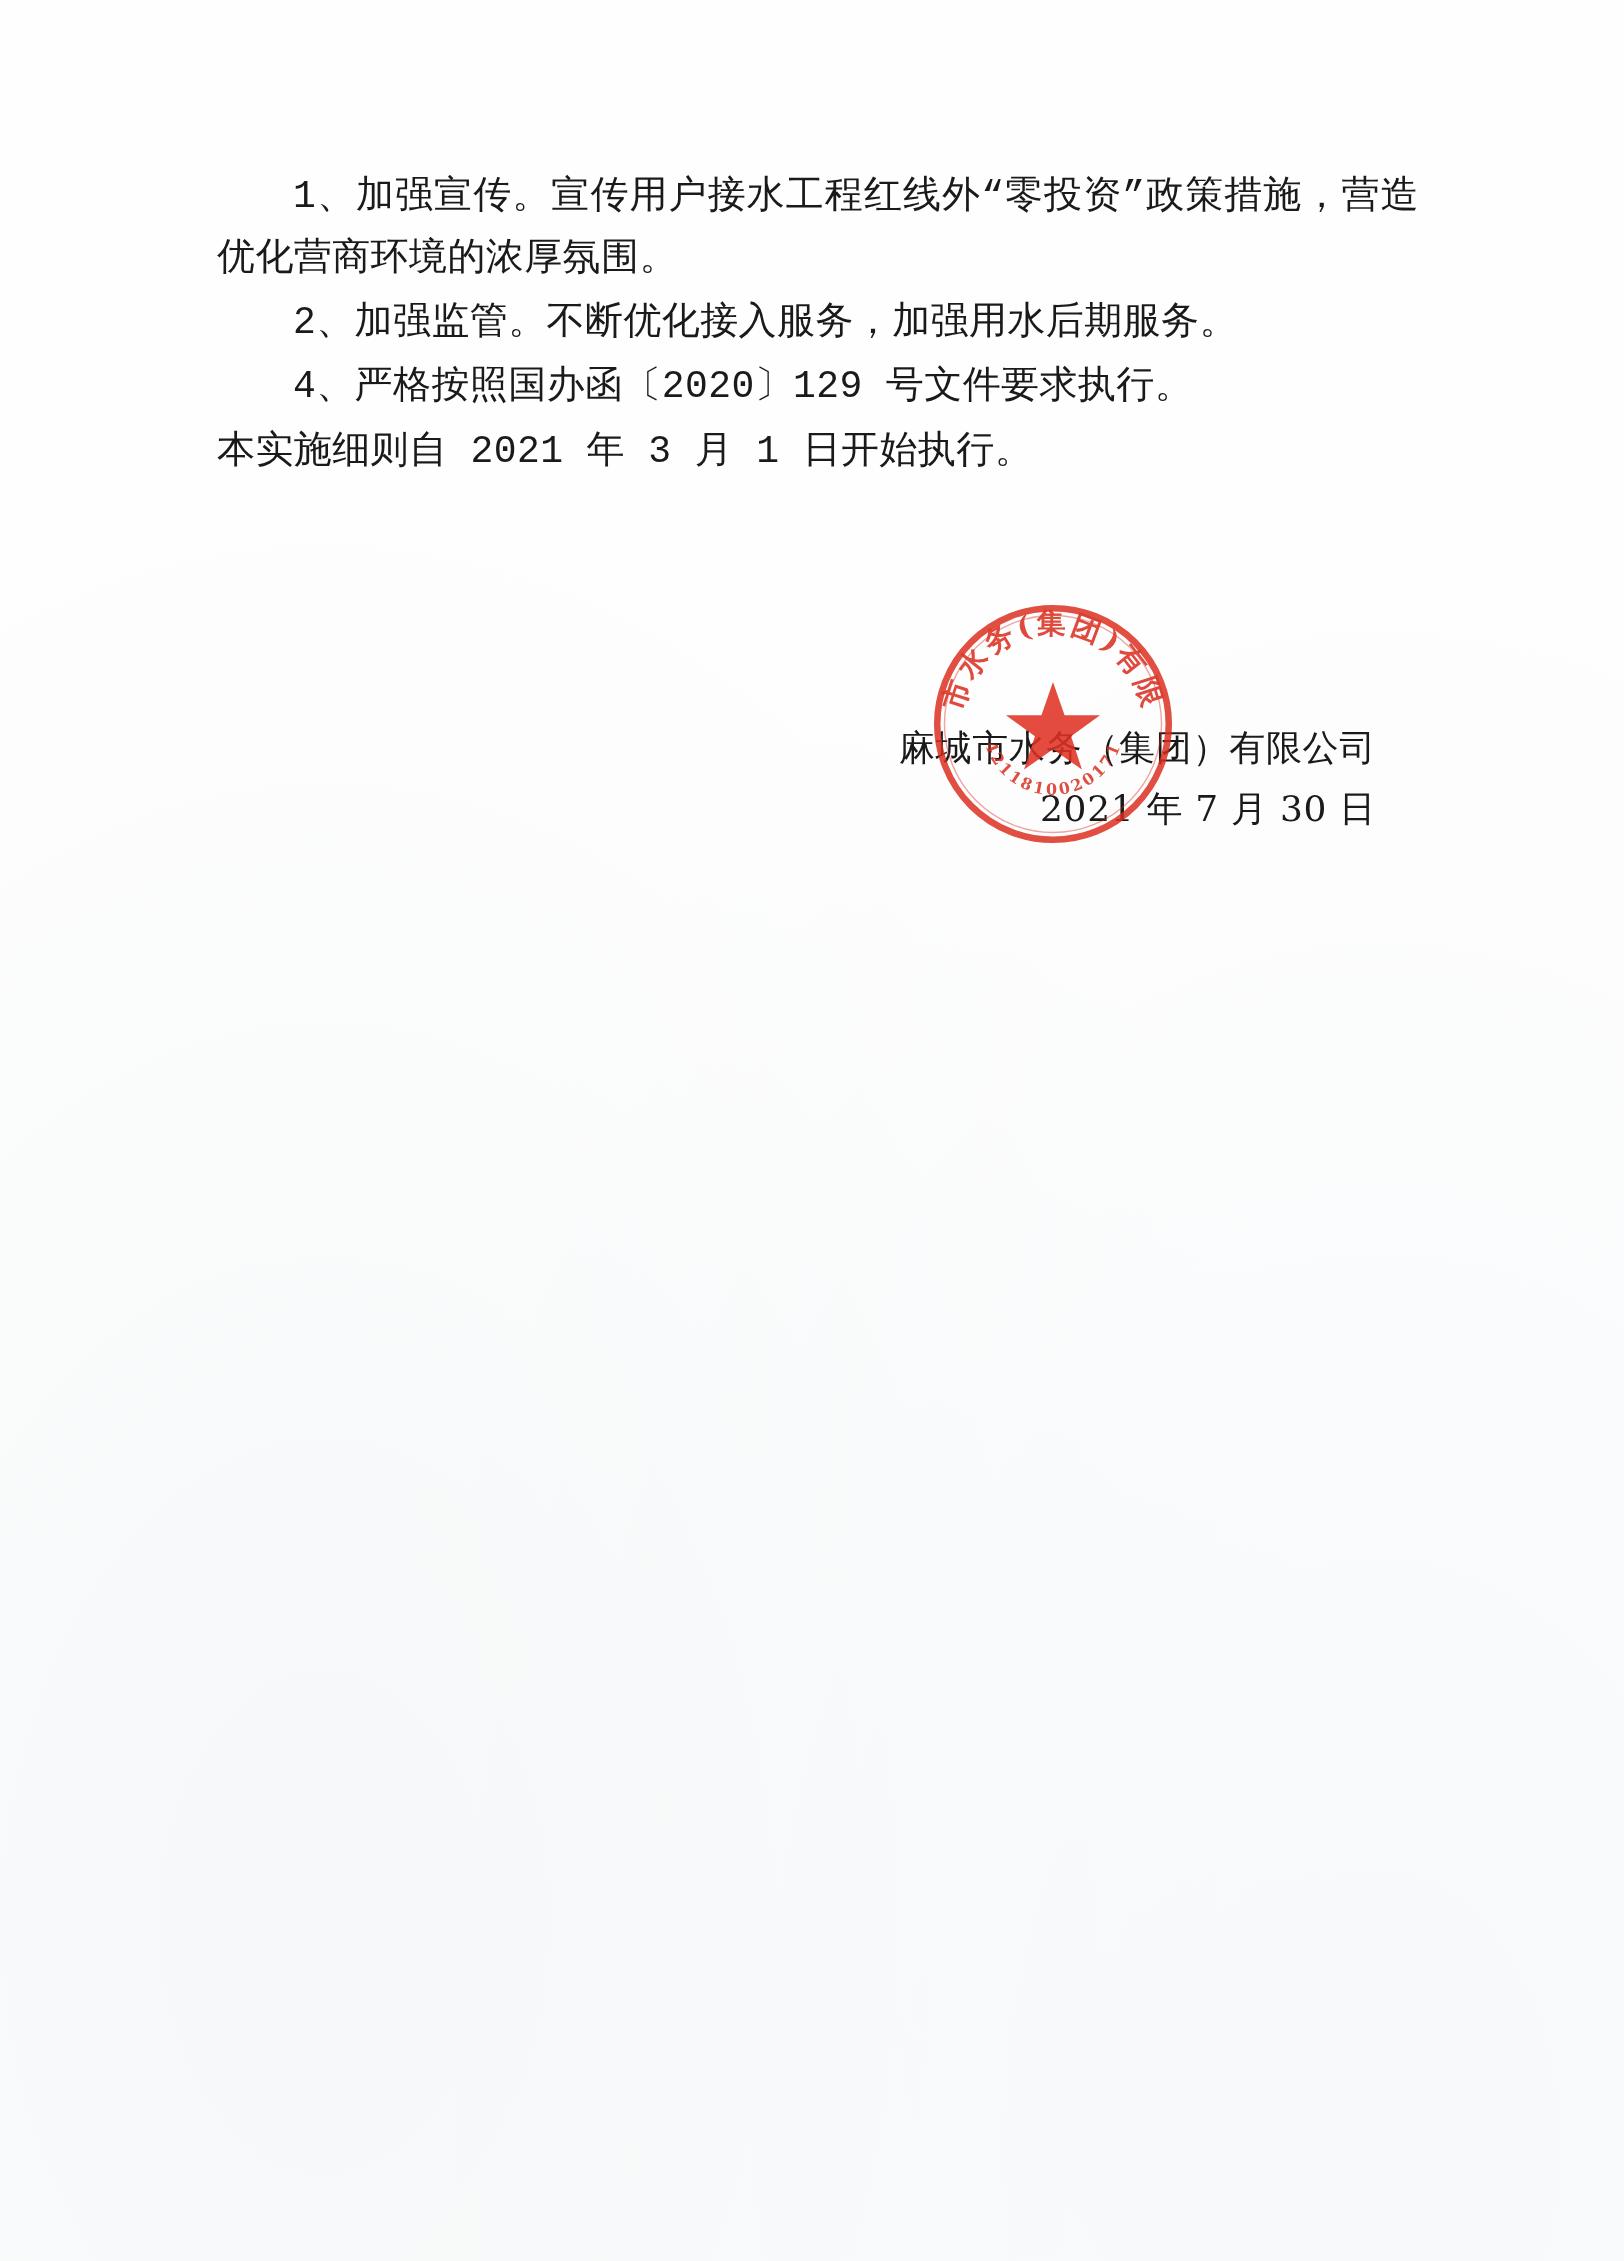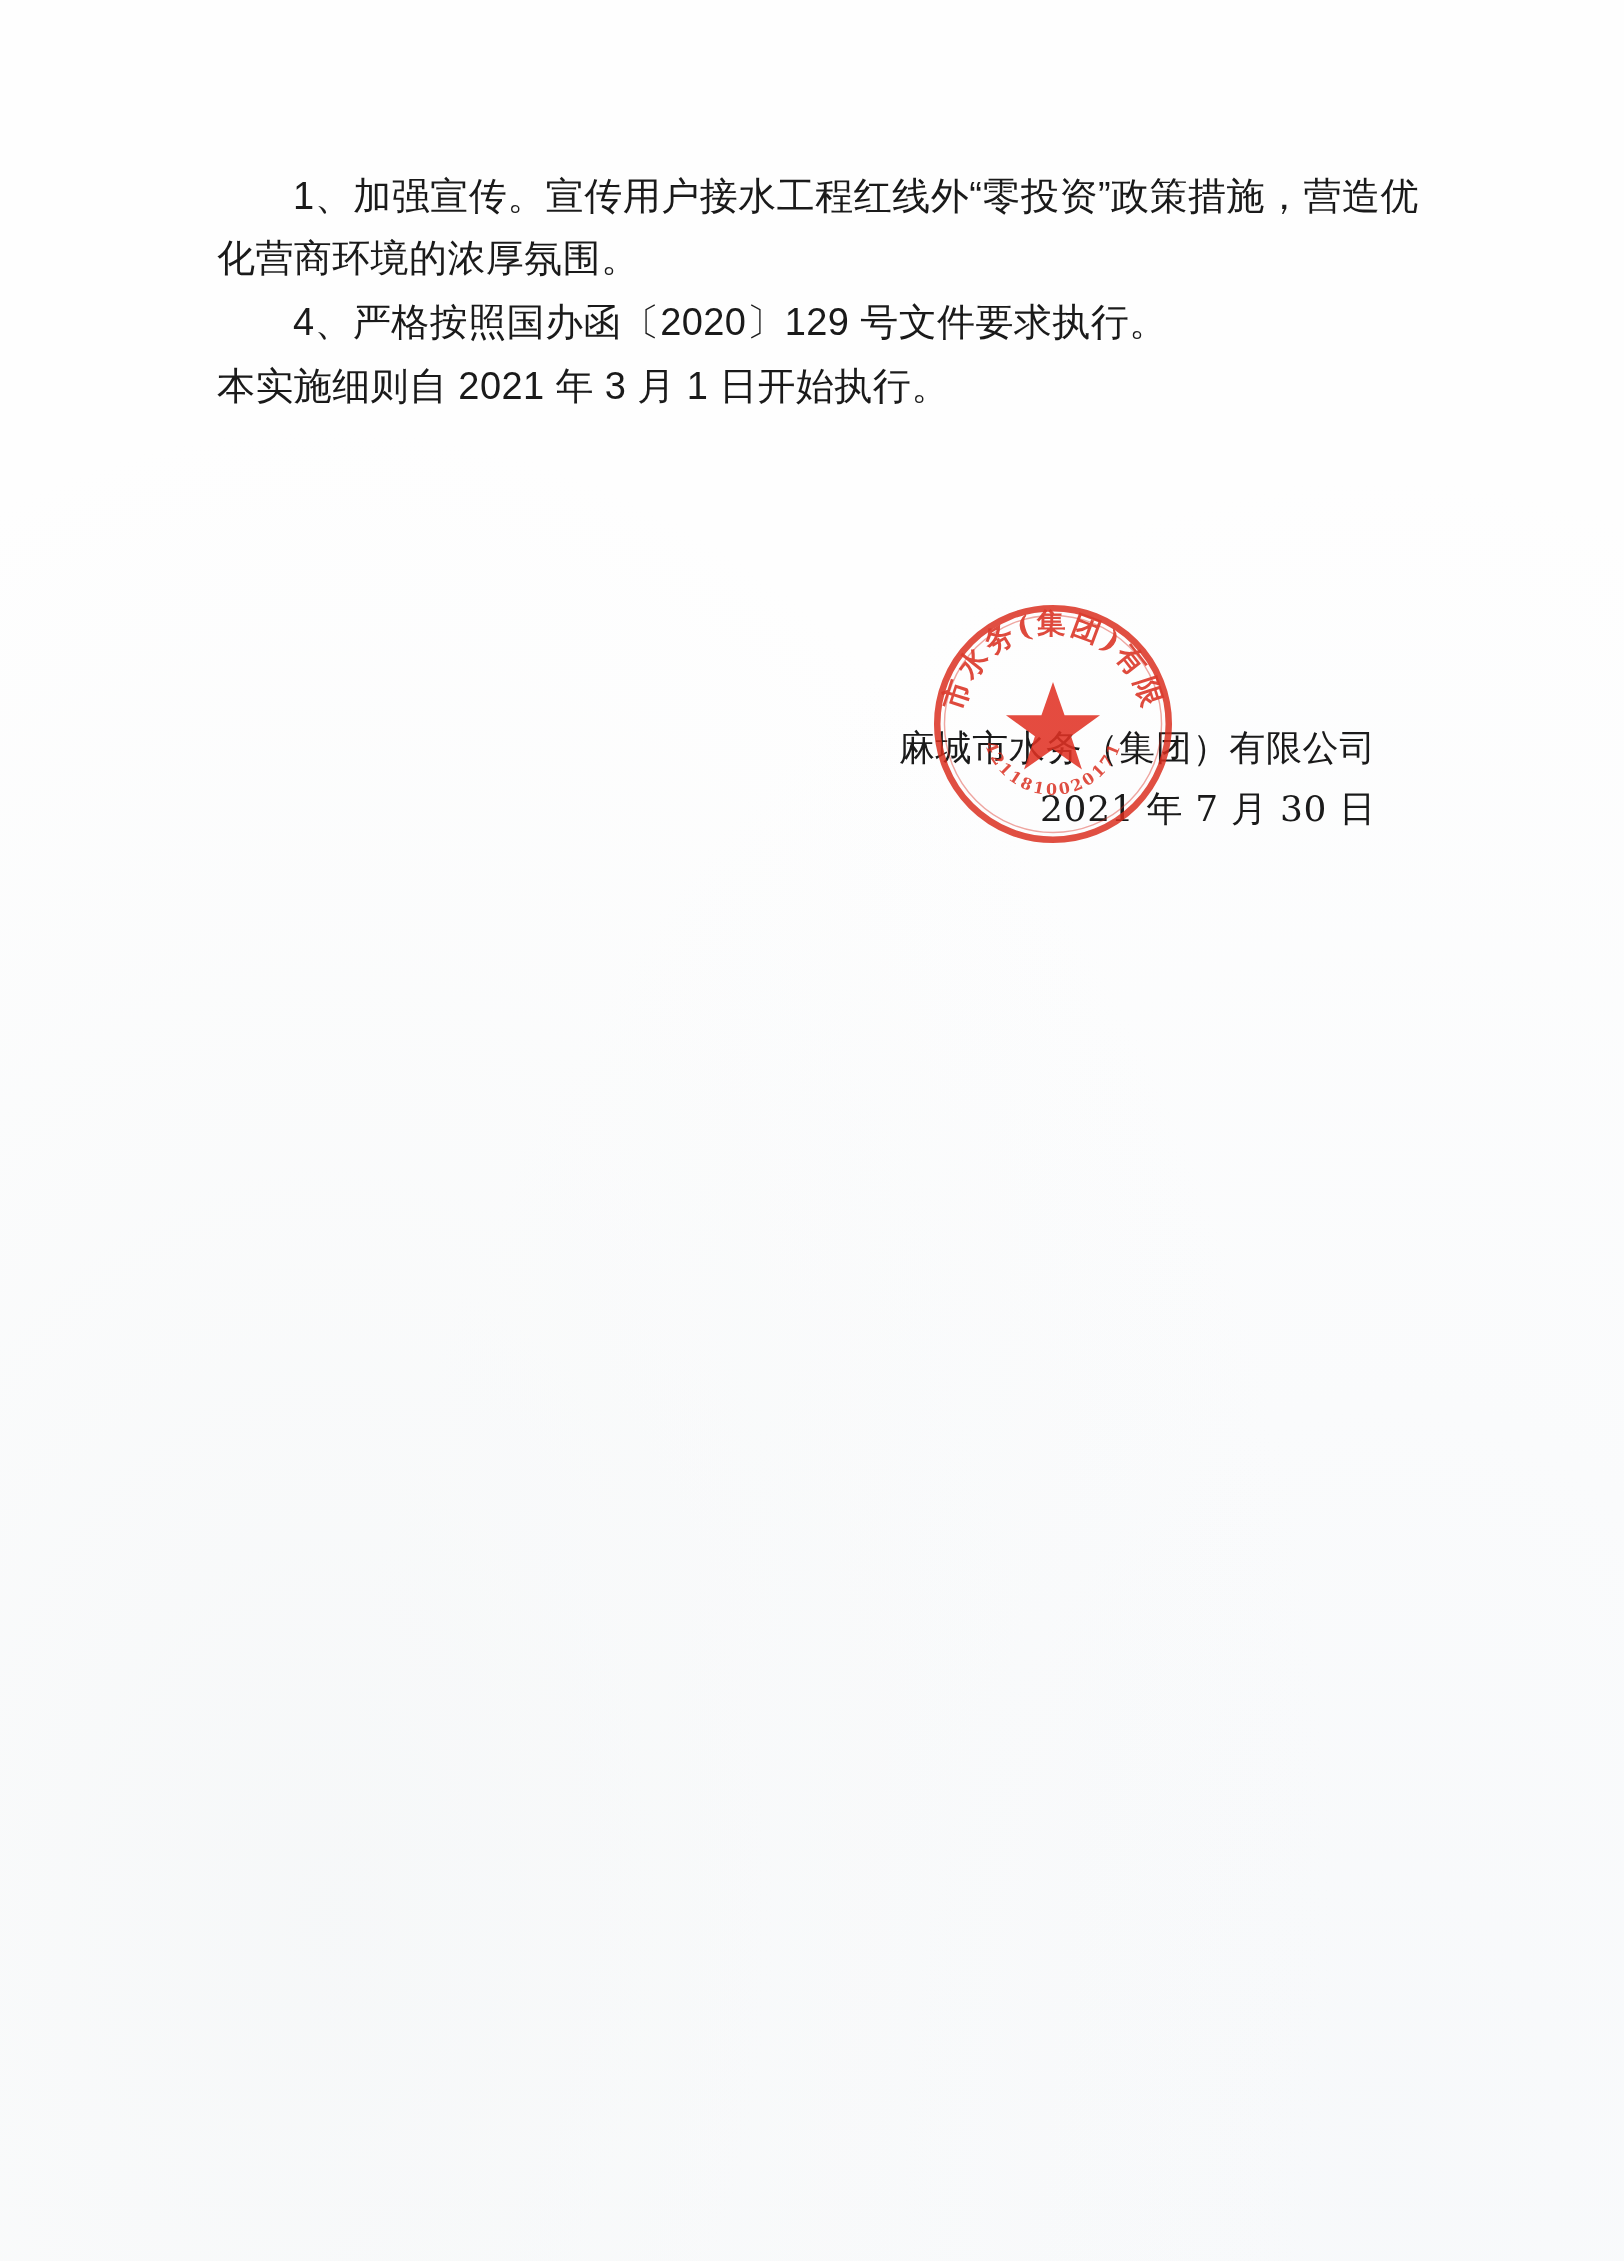--- a/index.html
+++ b/index.html
@@ -34,21 +34,21 @@
   }
 
   .para {
     font-size: 38px;
     line-height: 1.62;
     letter-spacing: 0.4px;
     margin: 0 0 2.9px 0;
     text-align: justify;
     text-justify: inter-ideograph;
     white-space: pre-wrap;
-    font-family: Liberation Sans, sans-serif;
+    font-family: Liberation Mono, monospace;
   }
 
   .indent {
     text-indent: 2em;
   }
 
   .sign-block {
     position: absolute;
     left: 782px;
     top: 717px;
@@ -87,20 +87,21 @@
     fill: #d92b1c;
   }
 </style>
 </head>
 <body>
 
 <div class="page">
 
   <div class="doc-body">
     <p class="para indent">1、加强宣传。宣传用户接水工程红线外“零投资”政策措施，营造优化营商环境的浓厚氛围。</p>
+    <p class="para indent">2、加强监管。不断优化接入服务，加强用水后期服务。</p>
     <p class="para indent">4、严格按照国办函〔2020〕129 号文件要求执行。</p>
     <p class="para">本实施细则自 2021 年 3 月 1 日开始执行。</p>
   </div>
 
   <div class="sign-block">
     <div class="sign-line">麻城市水务（集团）有限公司</div>
     <div class="sign-line sign-date">2021 年 7 月 30 日</div>
   </div>
 
   <div class="seal">

